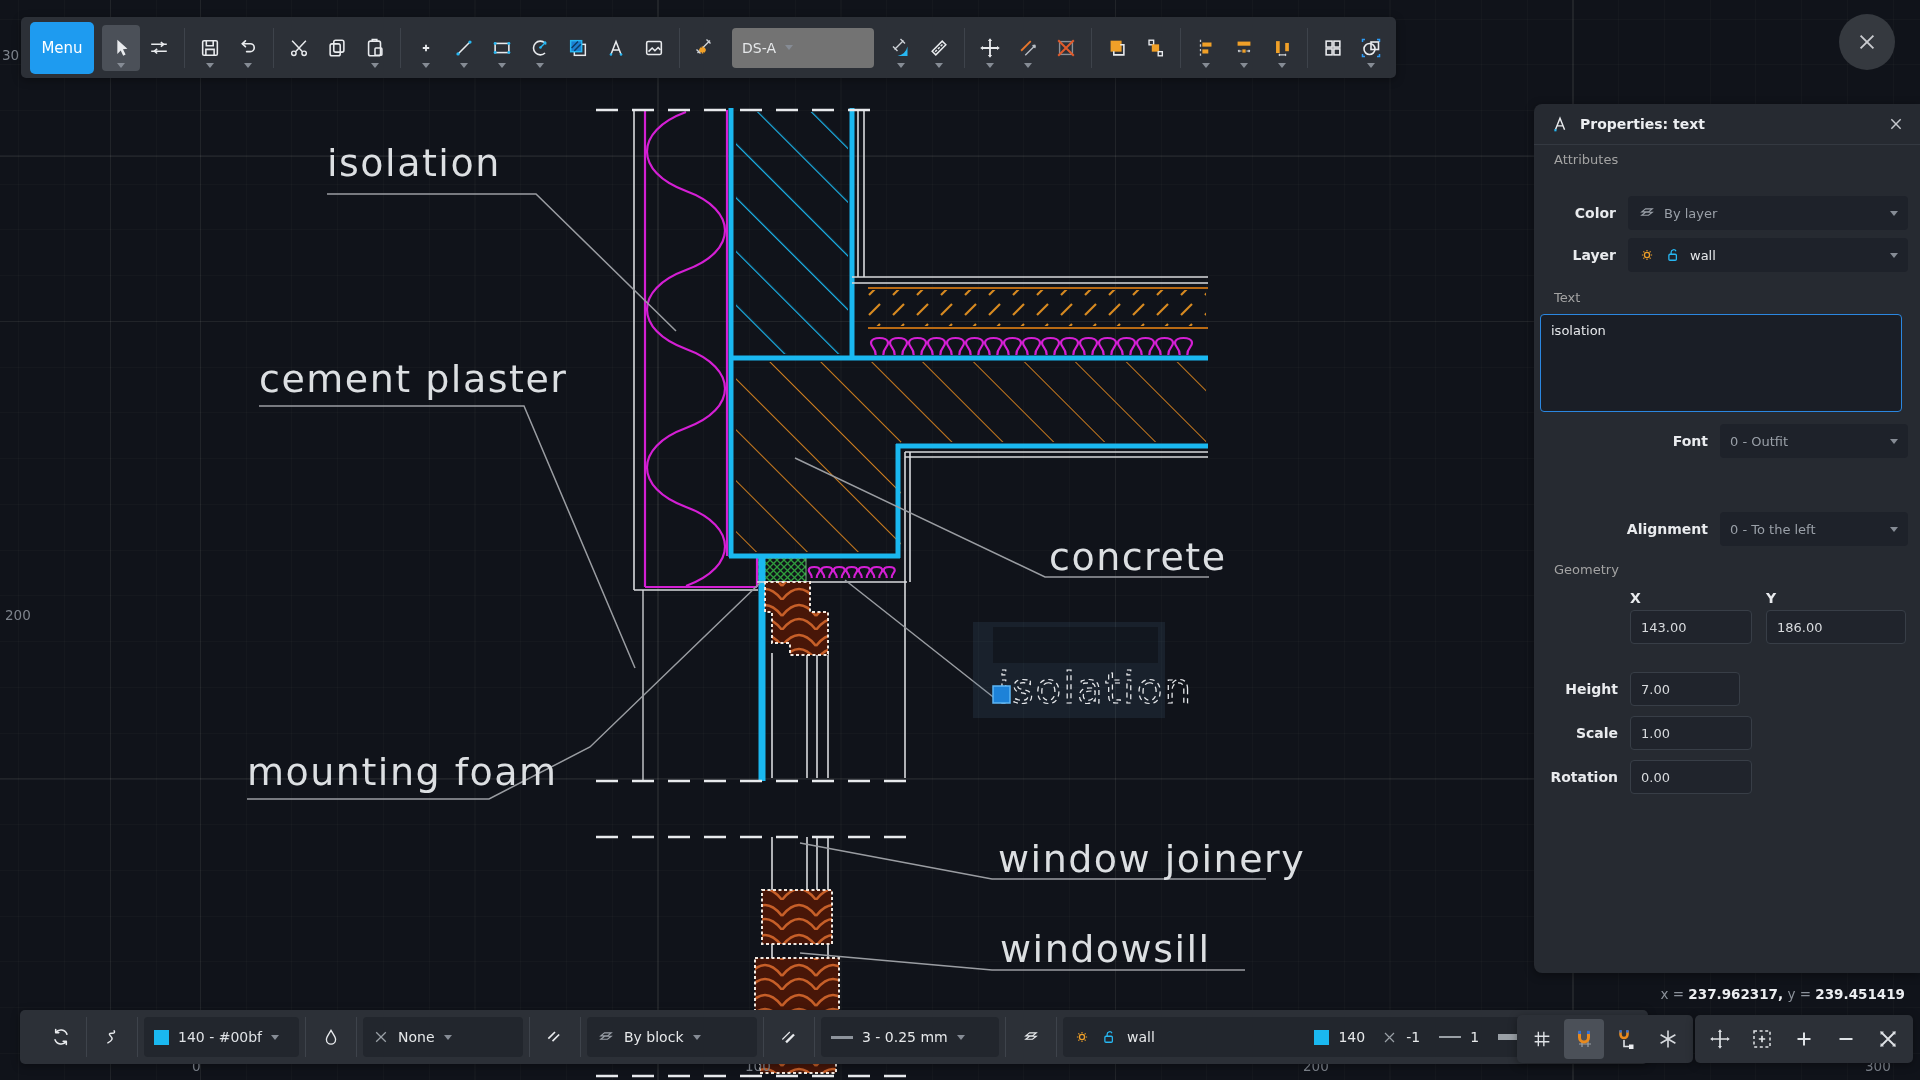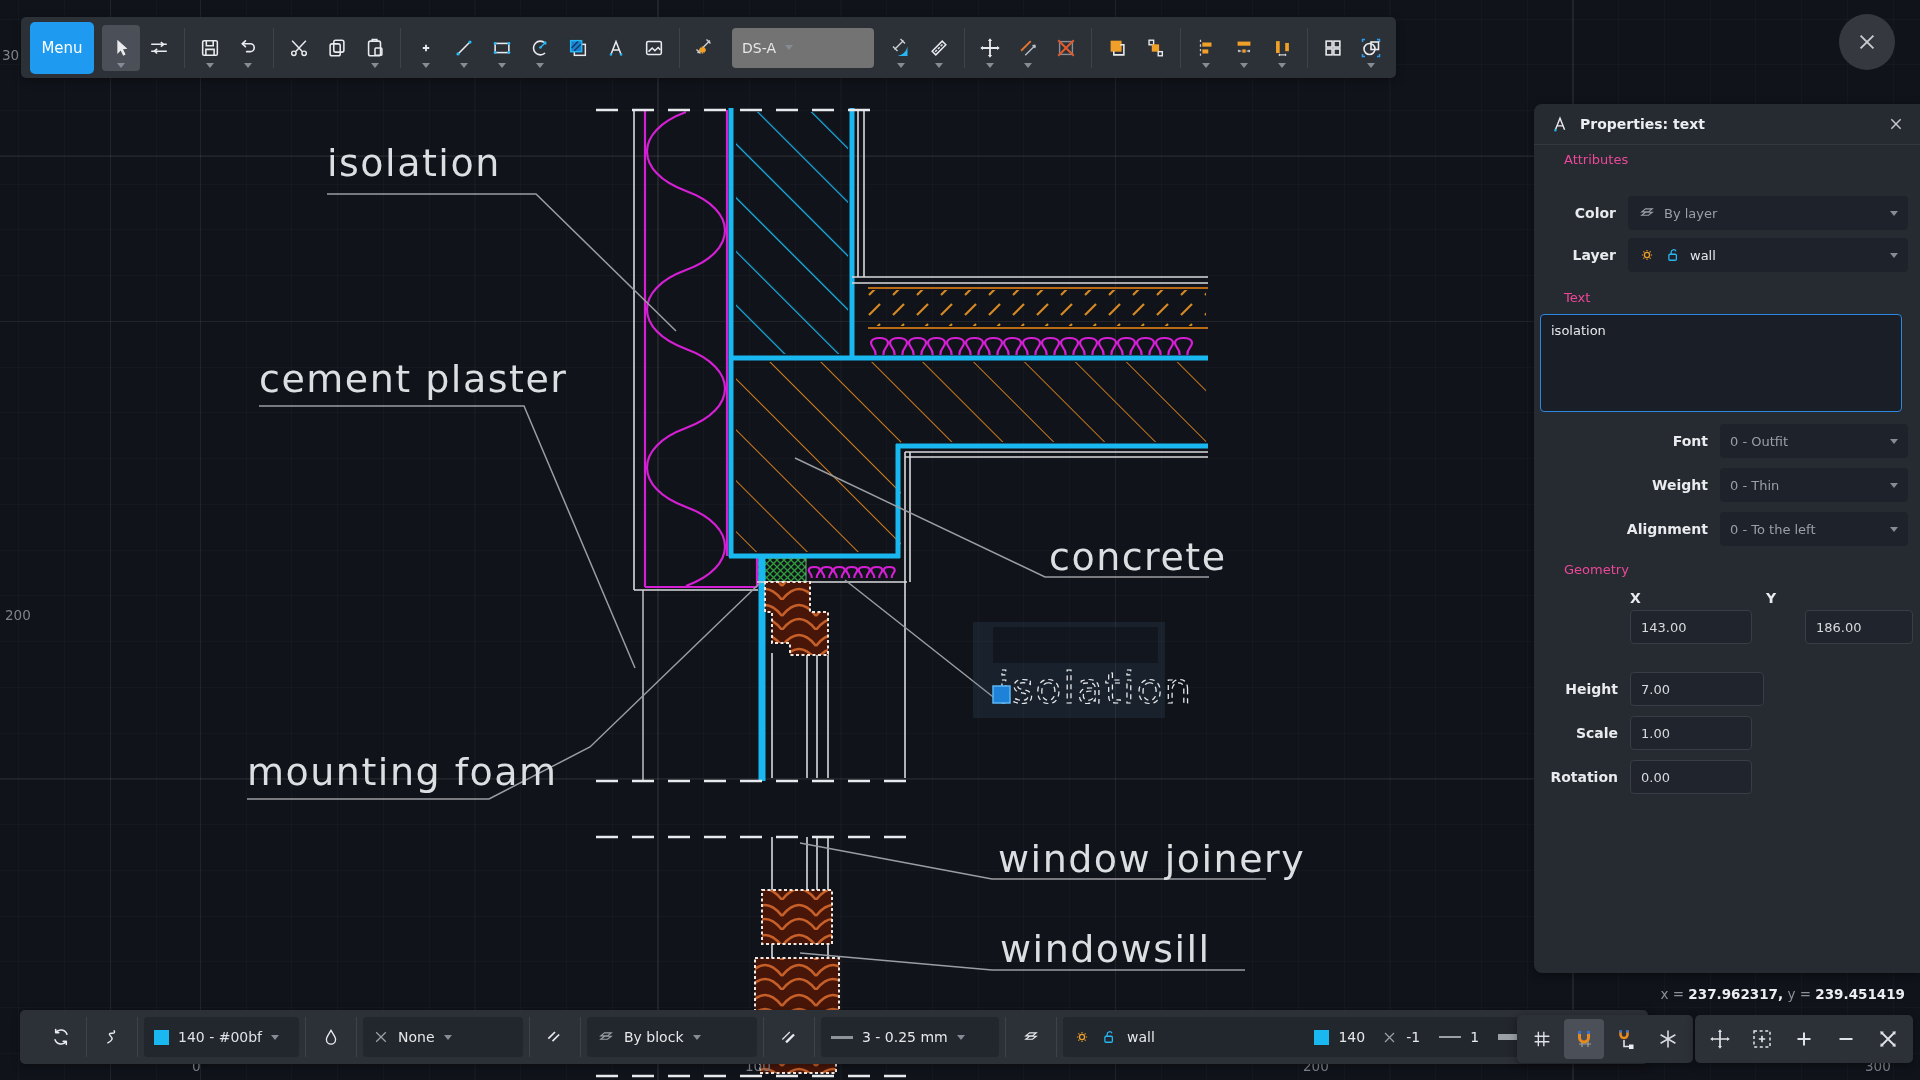--- a/index.html
+++ b/index.html
@@ -35,21 +35,21 @@
   .lnthick{width:22px;height:6px;background:#9aa0a6;flex:none;}
   .close-circle{position:absolute;top:14px;right:25px;width:56px;height:56px;border-radius:50%;
       background:#35393f;display:flex;align-items:center;justify-content:center;}
 
   
   .panel{position:absolute;left:1534px;top:104px;width:386px;height:869px;background:#262a31;
       border-radius:8px 0 0 8px;color:#dfe2e6;box-shadow:0 2px 10px rgba(0,0,0,.4);}
   .phead{position:absolute;left:0;top:0;width:100%;height:40px;display:flex;align-items:center;
       border-bottom:1px solid #343941;}
   .phead .ttl{font-size:14px;font-weight:bold;color:#eceef1;margin-left:10px;}
-  .sect{position:absolute;left:30px;font-size:13px;color:#ec4899;}
+  .sect{position:absolute;left:20px;font-size:13px;color:#a3a3a3;}
   .prow{position:absolute;display:flex;align-items:center;}
   .plabel{font-size:14px;font-weight:bold;color:#e9ebee;text-align:right;flex:none;}
   .pdd{display:flex;align-items:center;gap:8px;background:#1e222a;border-radius:4px;height:34px;
       padding:0 10px;font-size:13px;color:#9aa0a8;flex:1;}
   .pdd .grow{flex:1}
   .pinput{background:#20242c;border:1px solid #383e47;border-radius:4px;height:34px;width:100%;
       color:#d8dbde;font-size:13px;padding:0 10px;box-sizing:border-box;font-family:"DejaVu Sans",sans-serif;}
   .ptextarea{position:absolute;background:#1a1e26;border:1px solid #2b87e0;border-radius:4px;
       color:#e6e8eb;font-size:13px;padding:8px 10px;resize:none;box-sizing:border-box;
       font-family:"DejaVu Sans",sans-serif;}
@@ -466,49 +466,42 @@
     <span class="sect" style="top:186px">Text</span>
     <textarea class="ptextarea" style="left: 6px; top: 210px; width: 362px; height: 98px;">isolation</textarea>
 
     <div class="prow" style="left:0;top:320px;width:374px;">
       <span class="plabel" style="width:174px;margin-right:12px">Font</span>
       <div class="pdd">
         <span class="grow">0 - Outfit</span>
         <span class="chev"></span>
       </div>
     </div>
-    <div class="prow" style="left:0;top:364px;width:374px;">
-      <span class="plabel" style="width:174px;margin-right:12px">Weight</span>
-      <div class="pdd">
-        <span class="grow">0 - Thin</span>
-        <span class="chev"></span>
-      </div>
-    </div>
     <div class="prow" style="left:0;top:408px;width:374px;">
       <span class="plabel" style="width:174px;margin-right:12px">Alignment</span>
       <div class="pdd">
         <span class="grow">0 - To the left</span>
         <span class="chev"></span>
       </div>
     </div>
 
     <span class="sect" style="top:458px">Geometry</span>
 
     <span class="plabel" style="position:absolute;left:96px;top:486px;text-align:left">X</span>
     <span class="plabel" style="position:absolute;left:232px;top:486px;text-align:left">Y</span>
     <div class="prow" style="left:96px;top:506px;width:122px;">
       <input class="pinput" value="143.00" style="">
     </div>
-    <div class="prow" style="left:232px;top:506px;width:108px;margin-left:39px;">
+    <div class="prow" style="left:232px;top:506px;width:140px;">
       <input class="pinput" value="186.00" style="">
     </div>
 
     <div class="prow" style="left:0;top:568px;width:218px;">
       <span class="plabel" style="width:84px;margin-right:12px">Height</span>
-      <input class="pinput" style="width: 134px;" value="7.00">
+      <input class="pinput" style="width: 110px;" value="7.00">
     </div>
     <div class="prow" style="left:0;top:612px;width:218px;">
       <span class="plabel" style="width:84px;margin-right:12px">Scale</span>
       <input class="pinput" style="width: 122px;" value="1.00">
     </div>
     <div class="prow" style="left:0;top:656px;width:218px;">
       <span class="plabel" style="width:84px;margin-right:12px">Rotation</span>
       <input class="pinput" style="width: 122px;" value="0.00">
     </div>
   </div>

